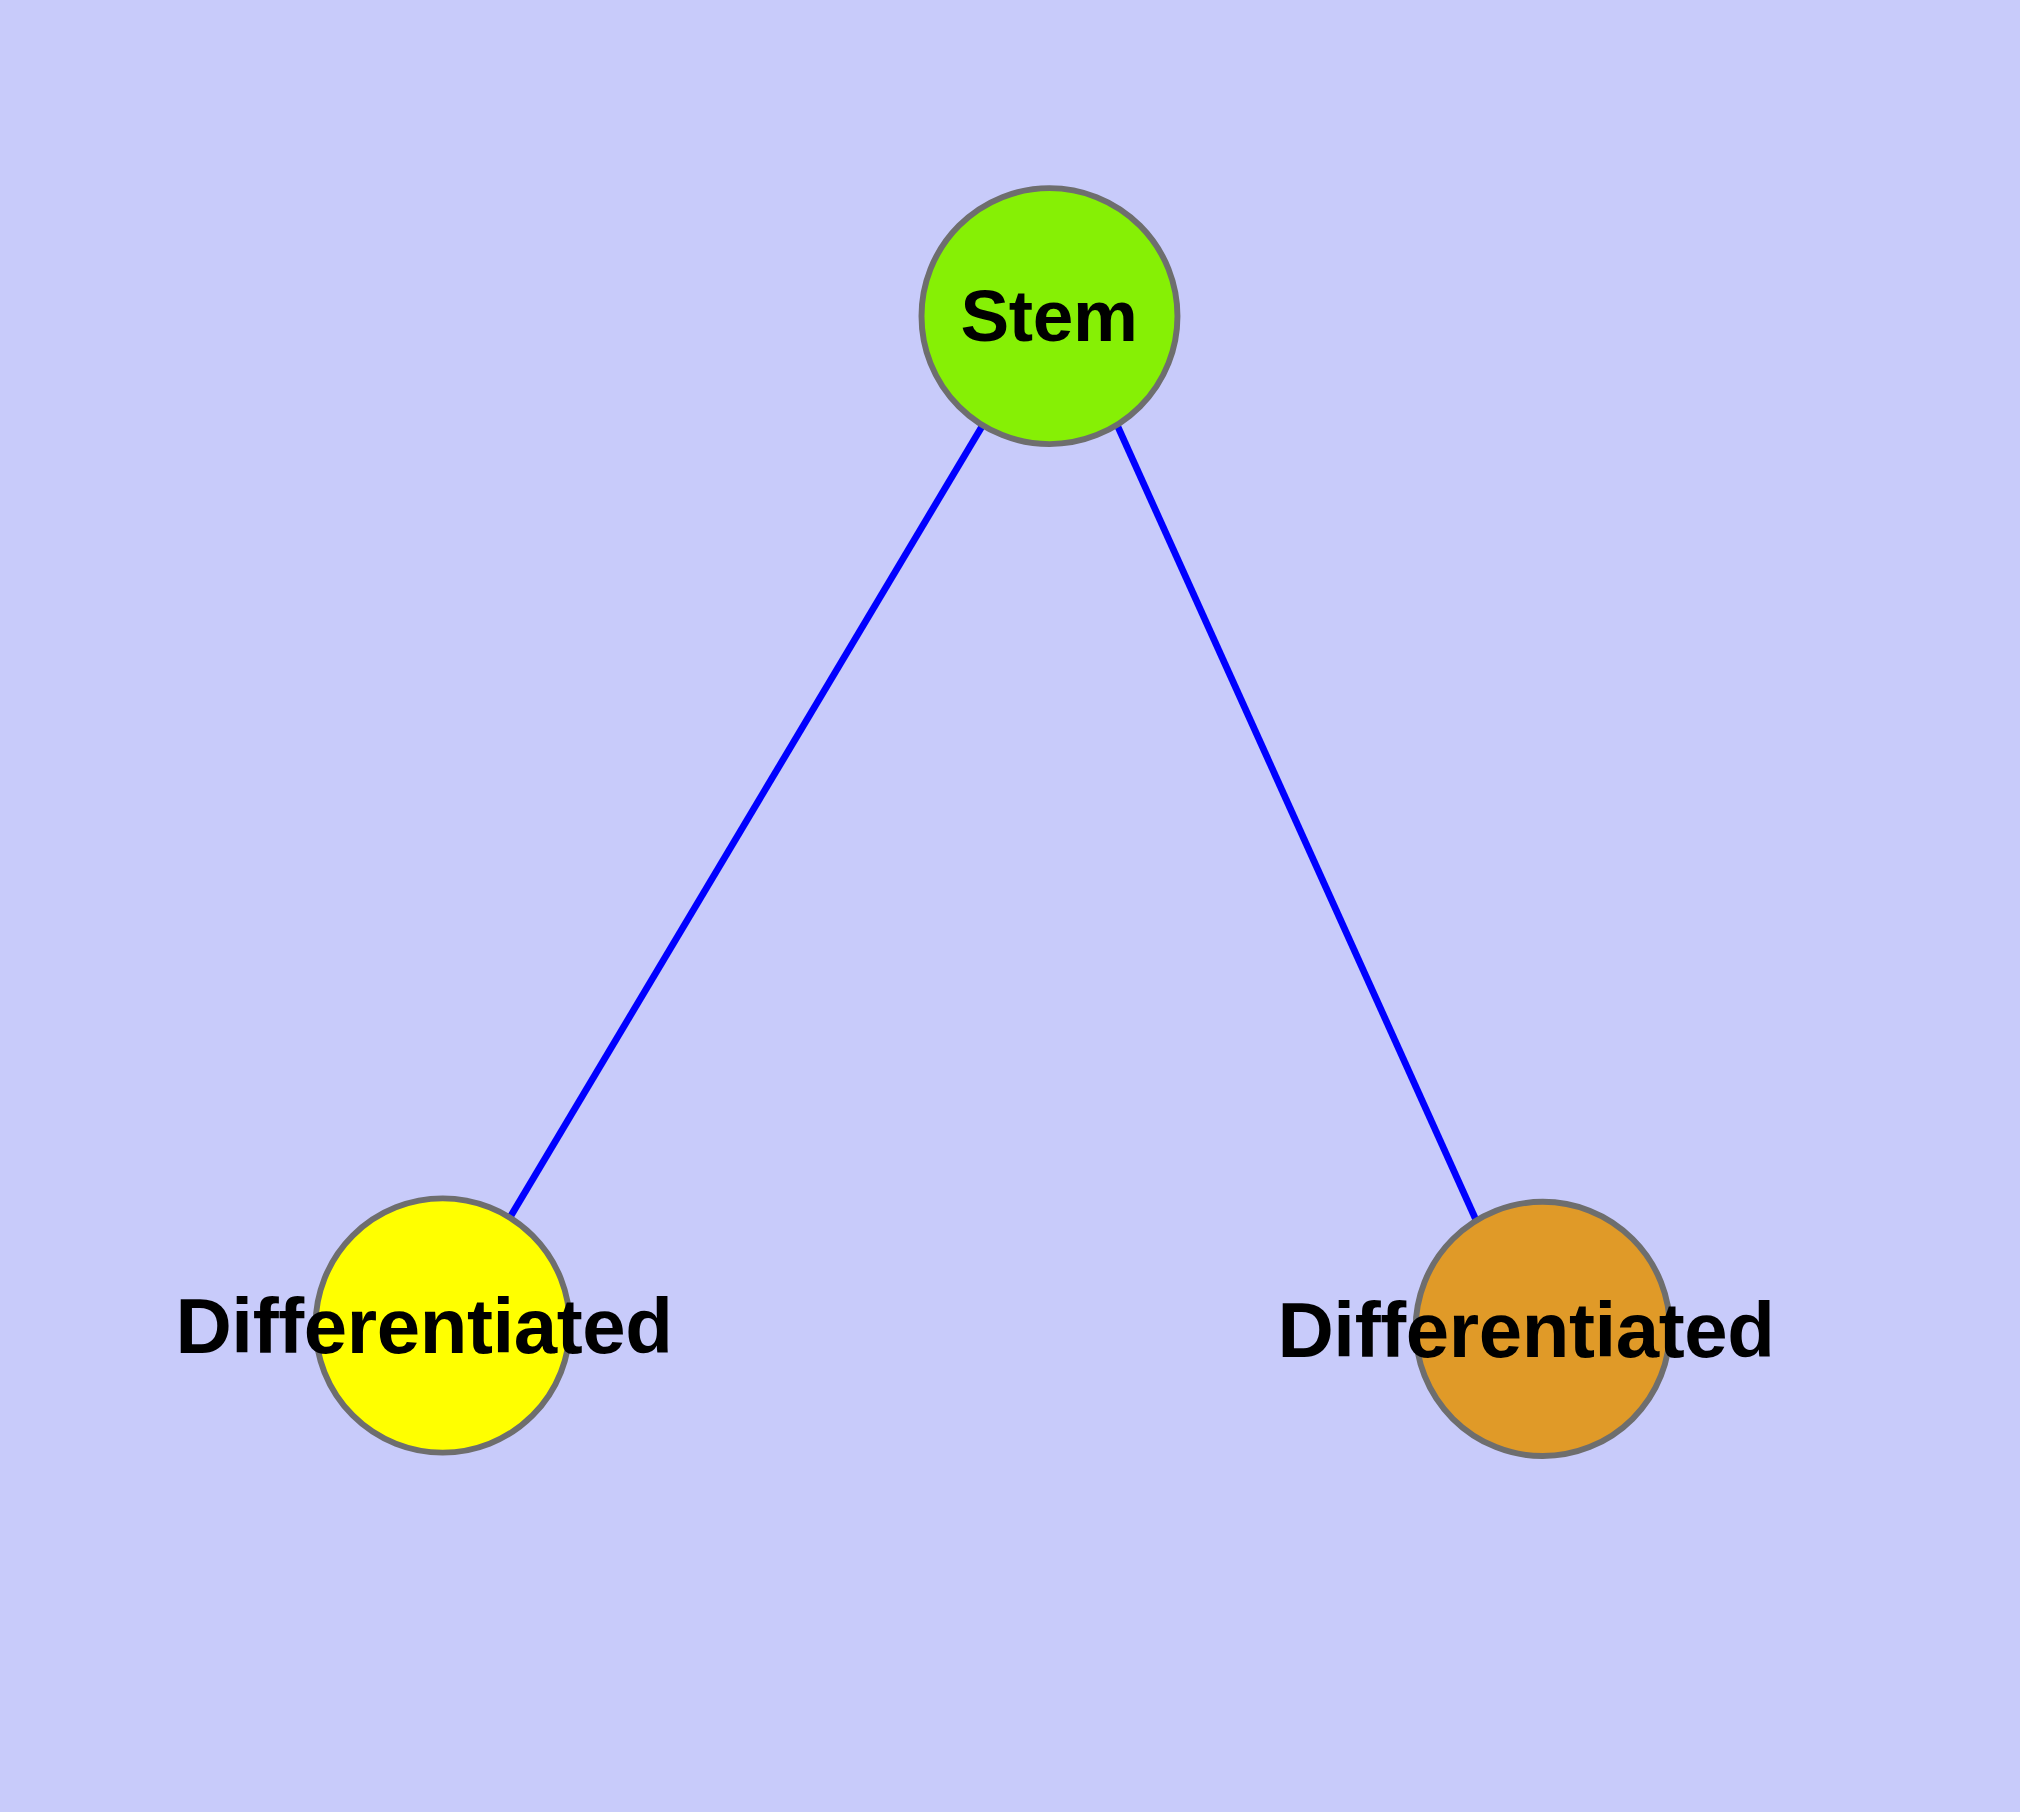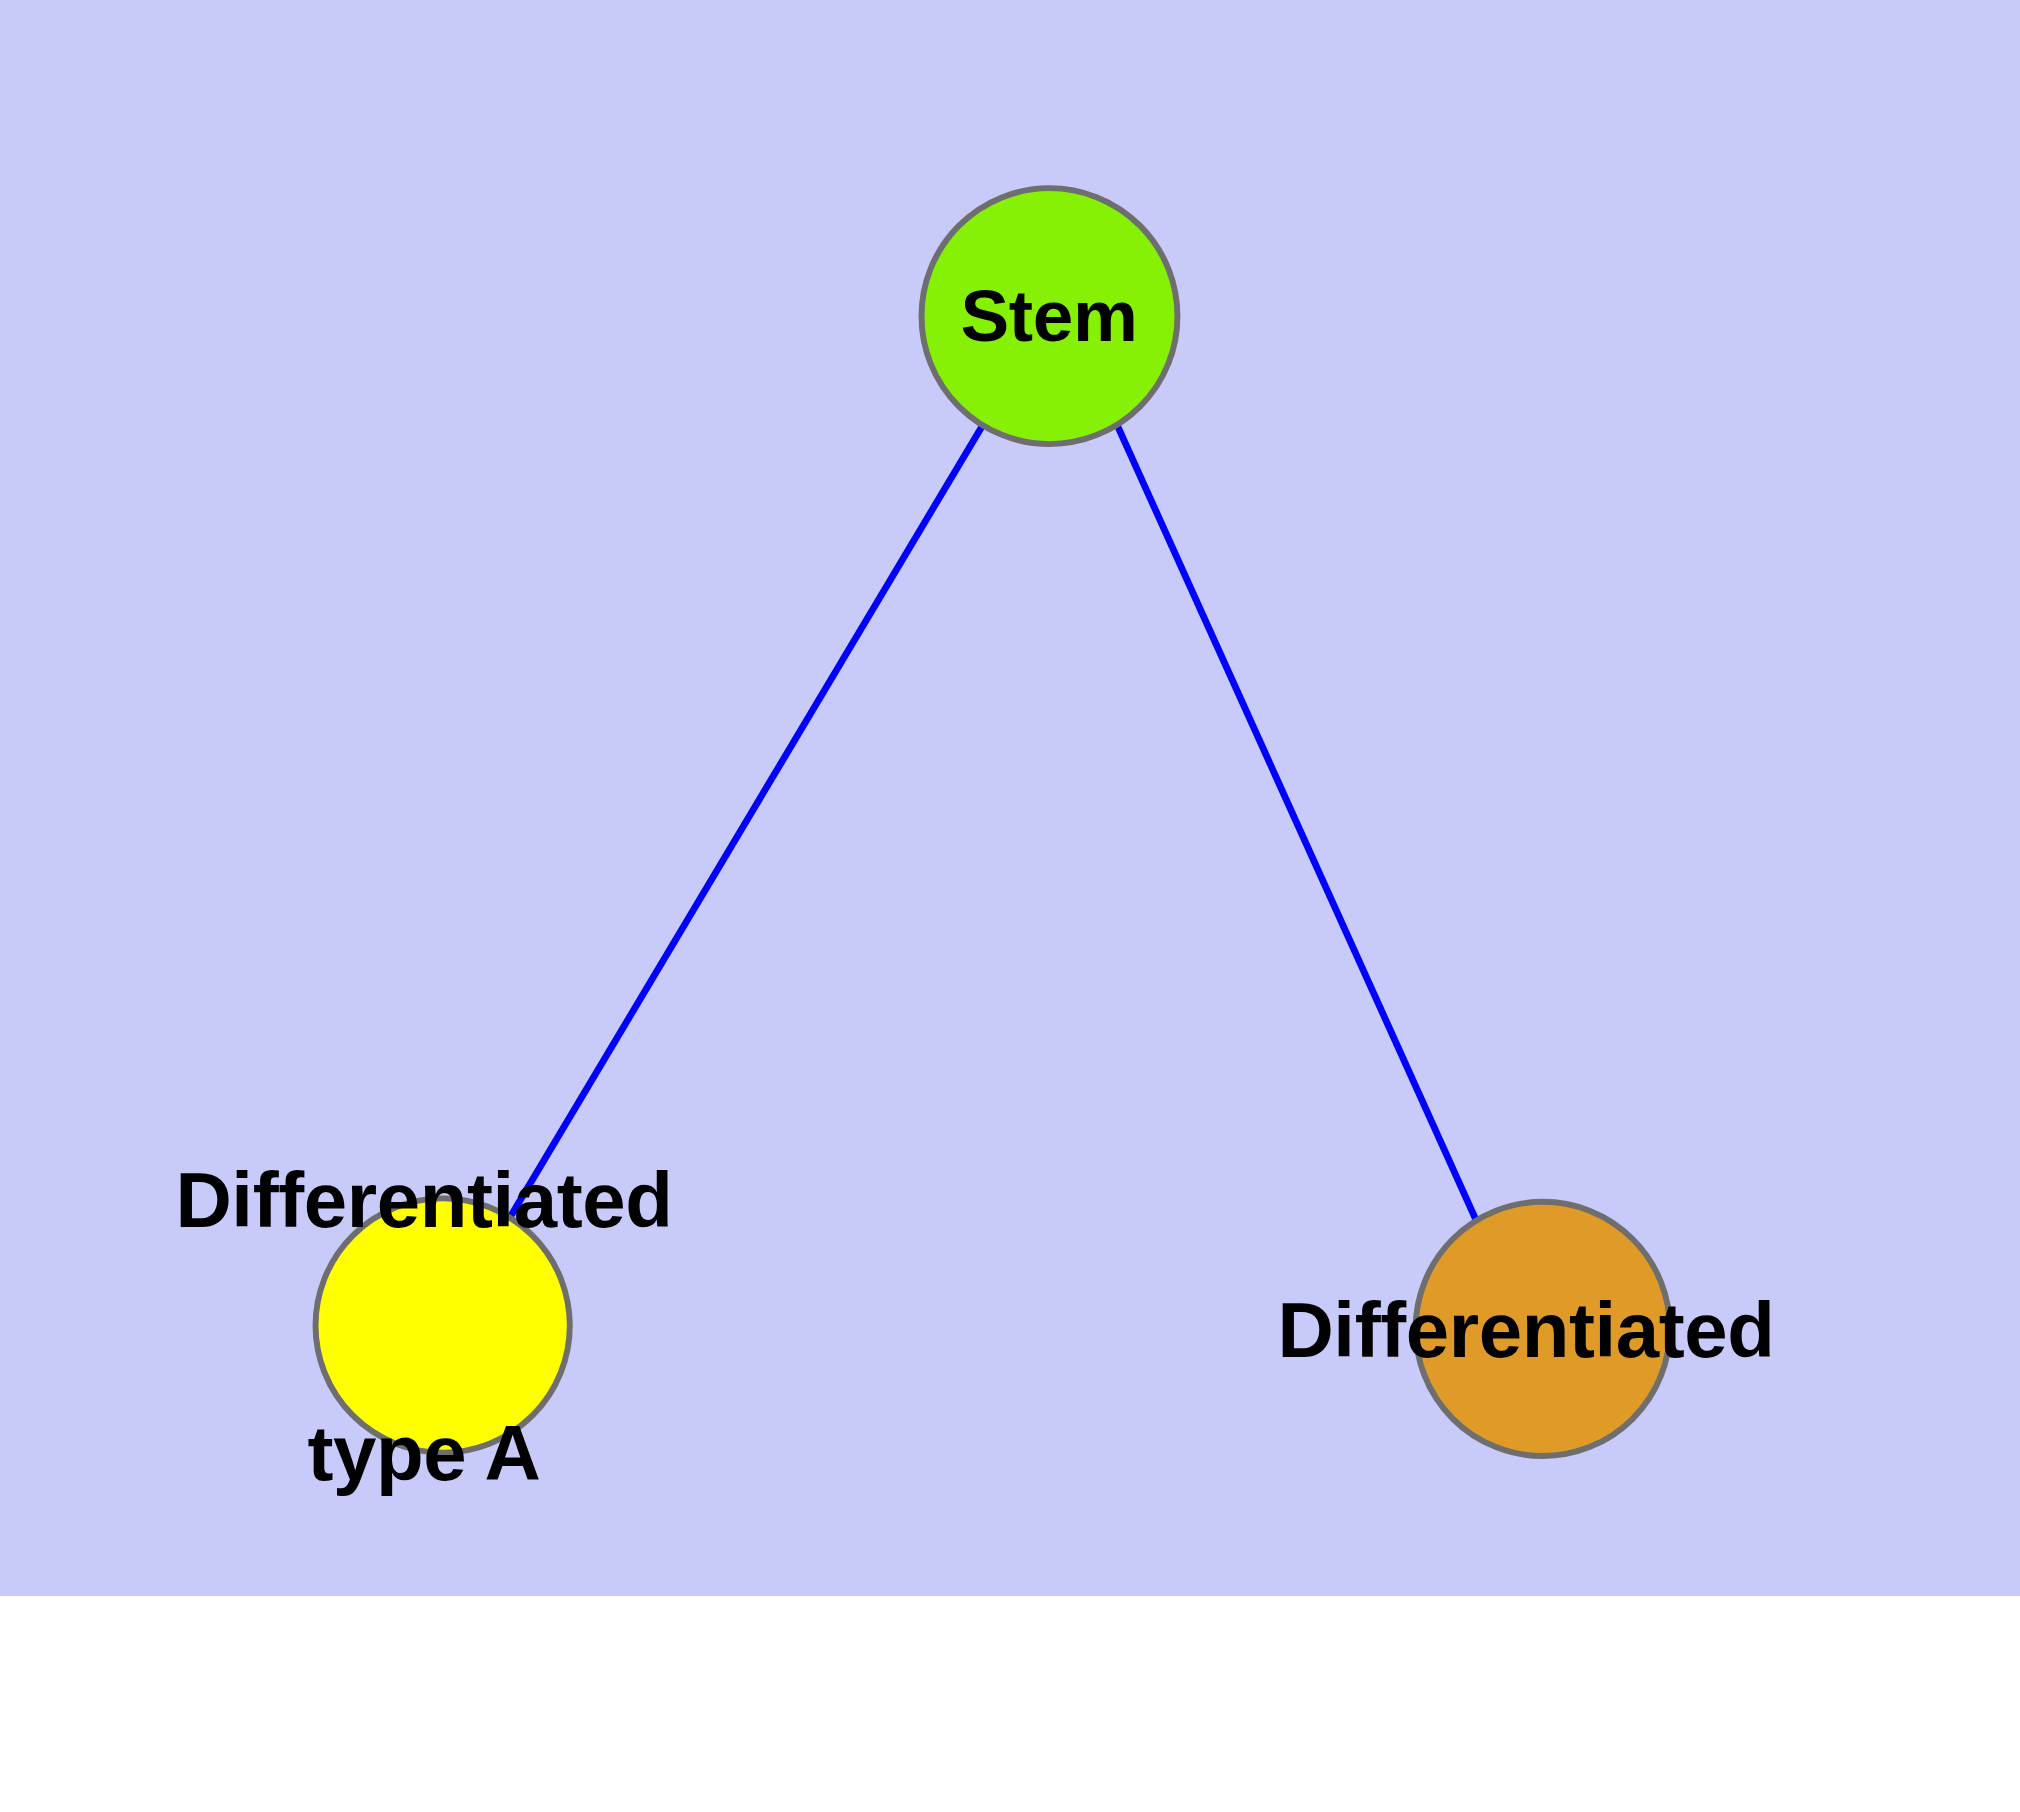--- a/index.html
+++ b/index.html
@@ -3,21 +3,21 @@
 <meta charset="utf-8">
 <style>
   html, body {
     margin: 0;
     padding: 0;
     background: #ffffff;
   }
   #canvas {
     position: relative;
     width: 2021px;
-    height: 1596px;
+    height: 1812px;
     overflow: hidden;
     font-family: "Liberation Sans", "DejaVu Sans", sans-serif;
   }
   #bg-layer {
     position: absolute;
     inset: 0;
     background: #c8cbfa;
   }
   #graph-svg {
     position: absolute;
@@ -76,21 +76,20 @@
       <circle cx="1820" cy="1568" r="150" fill="#e09a28" stroke="#6e6e6e" stroke-width="7"></circle>
     </g>
   </svg>
 
   <div class="node-label" id="label-stem">
     <span class="label-line">Stem</span>
   </div>
 
   <div class="node-label" id="label-diff-a">
     <span class="label-line">Differentiated</span>
-    <span class="label-line">type A</span>
   </div>
 
   <div class="node-label" id="label-diff-b">
     <span class="label-line">Differentiated</span>
   </div>
 
 </div>
 
 
 </body></html>

